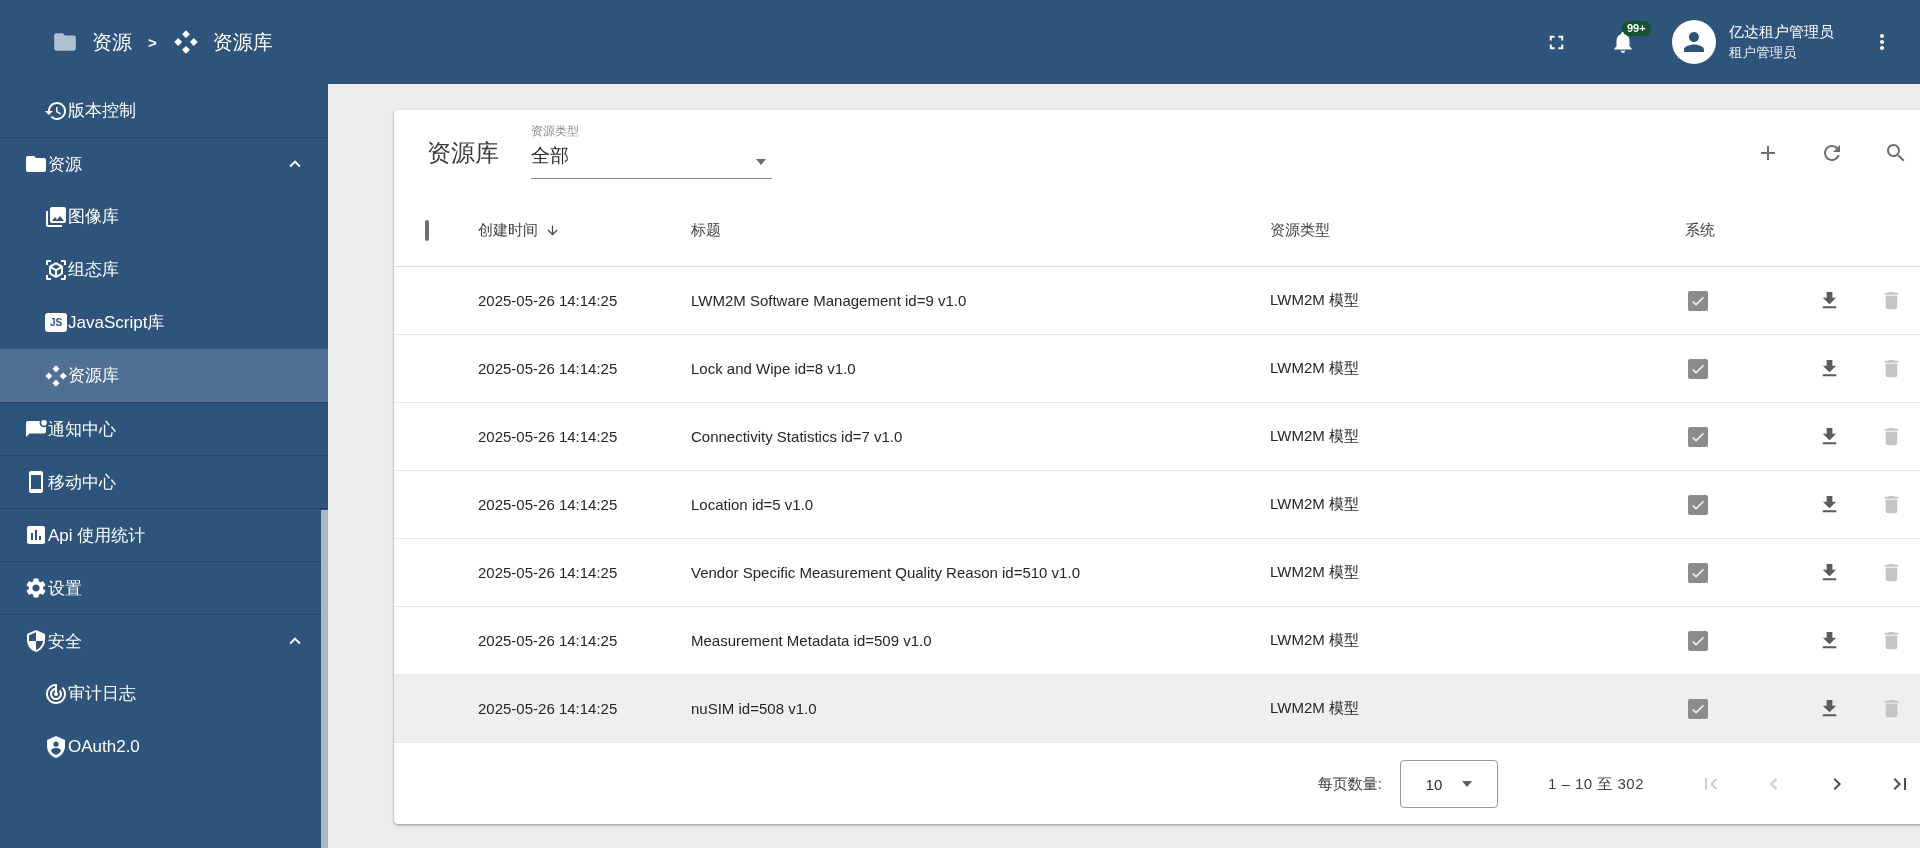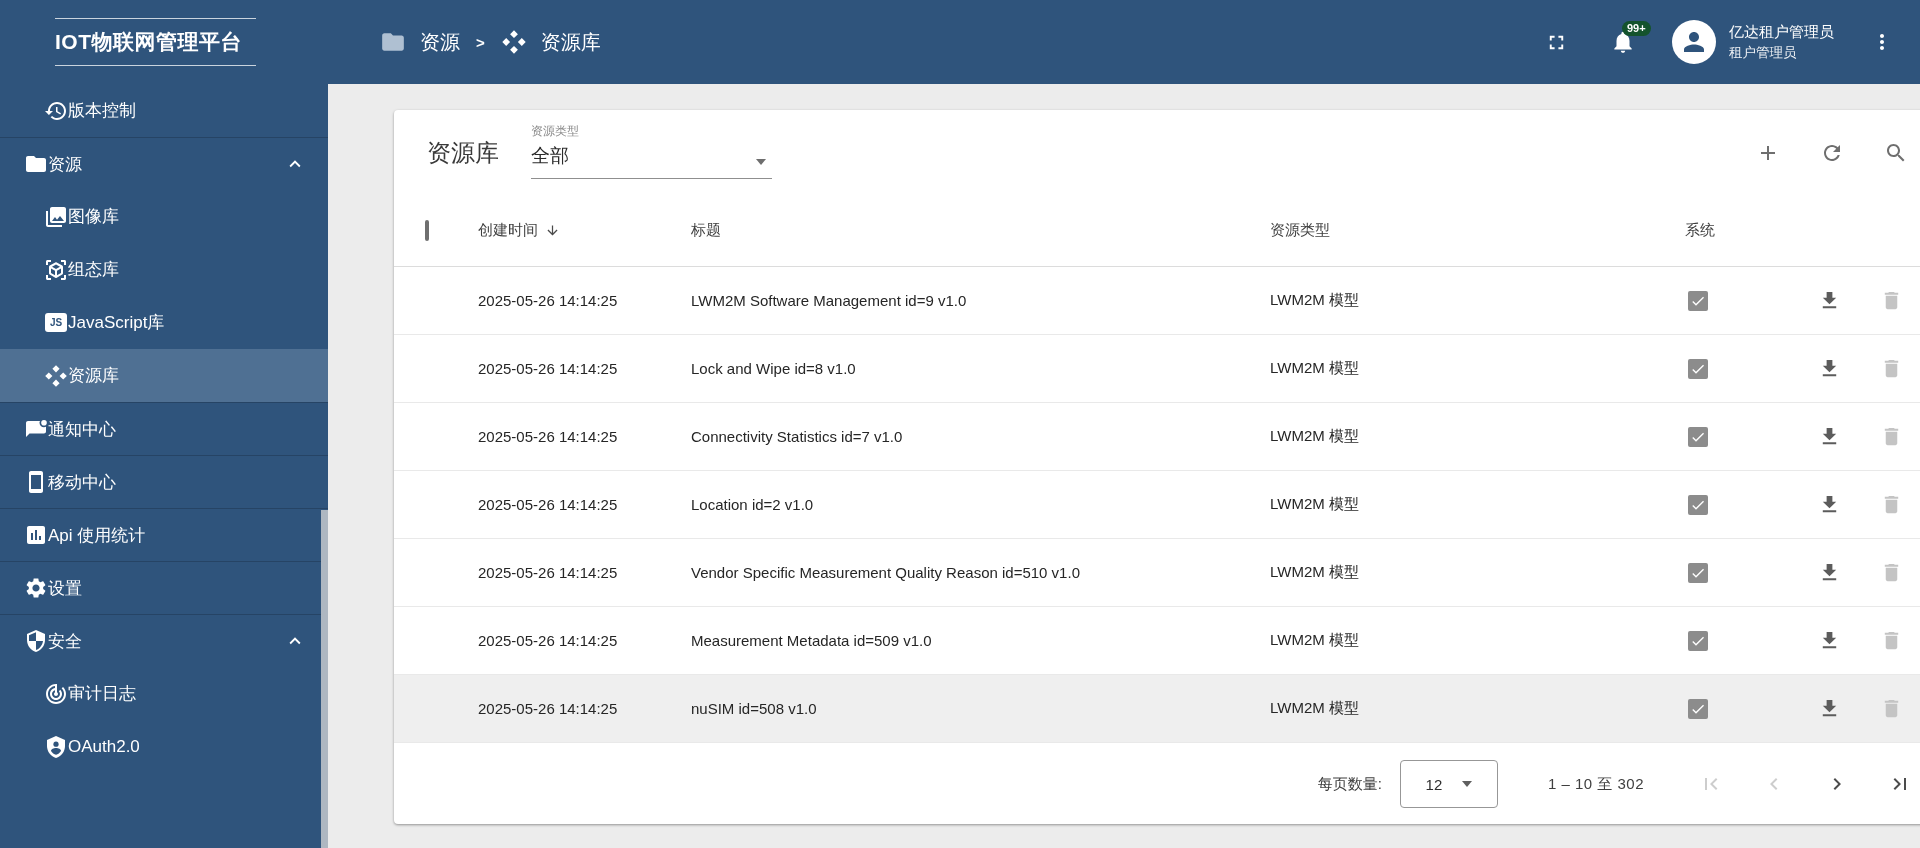--- a/index.html
+++ b/index.html
@@ -89,23 +89,20 @@
 
   .card-scroll-track { position:absolute; right:0; top:47px; width:8px; height:586px; background:#ececec; }
   .card-scroll-thumb { position:absolute; right:0; top:0; width:8px; height:270px; background:#c2c2c2; }
 </style>
 </head>
 <body>
 
 <div class="screen">
 
   <header class="topbar">
-    <div class="logo-wrap">
-      <div class="logo">IOT物联网管理平台</div>
-    </div>
     <div class="breadcrumb">
       <span class="bc-icon bc-folder">
         <svg viewBox="0 0 24 24" fill="currentColor">
             <path d="M10 4H4c-1.1 0-2 .9-2 2v12c0 1.1.9 2 2 2h16c1.1 0 2-.9 2-2V8c0-1.1-.9-2-2-2h-8l-2-2z"></path>
           </svg>
       </span>
       <span>资源</span>
       <span class="bc-sep">&gt;</span>
       <span class="bc-icon">
         <svg viewBox="0 0 24 24" fill="currentColor">
@@ -394,21 +391,21 @@
       <button class="act-btn delete-btn">
         <svg viewBox="0 0 24 24" fill="currentColor">
                     <path d="M6 19c0 1.1.9 2 2 2h8c1.1 0 2-.9 2-2V7H6v12zM19 4h-3.5l-1-1h-5l-1 1H5v2h14V4z"></path>
                   </svg>
       </button>
     </span>
   </div>
             <div class="trow data-row">
     <span></span>
     <span class="cell-created">2025-05-26 14:14:25</span>
-    <span class="cell-title">Location id=2 v1.0</span>
+    <span class="cell-title">Location id=5 v1.0</span>
     <span class="cell-type">LWM2M 模型</span>
     <span class="cell-system">
                 <span class="checkbox checked">
                   <svg viewBox="0 0 24 24" fill="currentColor">
                     <path d="M9 16.17L4.83 12l-1.42 1.41L9 19 21 7l-1.41-1.41z"></path>
                   </svg>
                 </span>
               </span>
     <span class="cell-actions">
       <button class="act-btn download-btn">
@@ -496,21 +493,21 @@
                     <path d="M6 19c0 1.1.9 2 2 2h8c1.1 0 2-.9 2-2V7H6v12zM19 4h-3.5l-1-1h-5l-1 1H5v2h14V4z"></path>
                   </svg>
       </button>
     </span>
   </div>
           </div>
 
         <div class="pagination">
           <span>每页数量:</span>
           <span class="pp-select">
-            <span>12</span>
+            <span>10</span>
             <span class="pp-arrow"></span>
           </span>
           <span class="range">1 – 10 至 302</span>
           <span class="pager">
             <button class="pg-btn disabled">
               <svg viewBox="0 0 24 24" fill="currentColor">
                   <path d="M18.41 16.59L13.82 12l4.59-4.59L17 6l-6 6 6 6 1.41-1.41zM6 6h2v12H6z"></path>
                 </svg>
             </button>
             <button class="pg-btn disabled">

